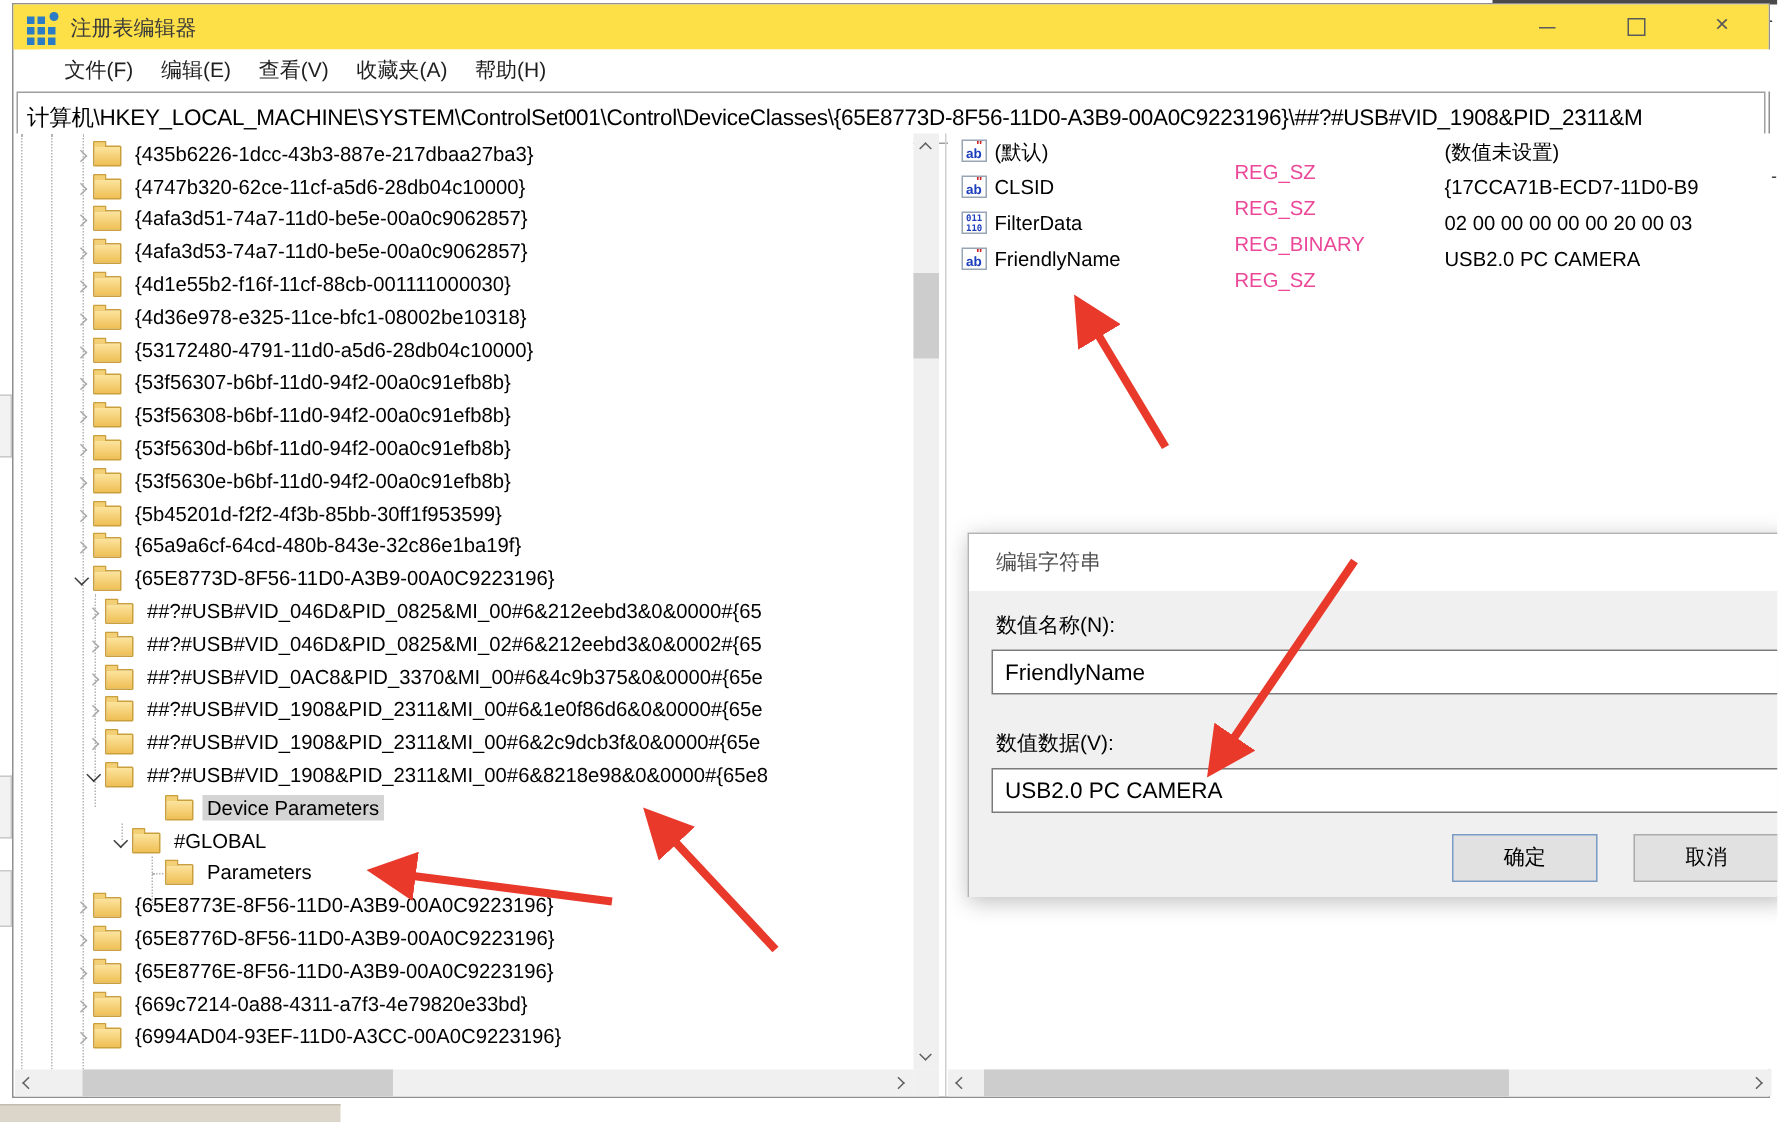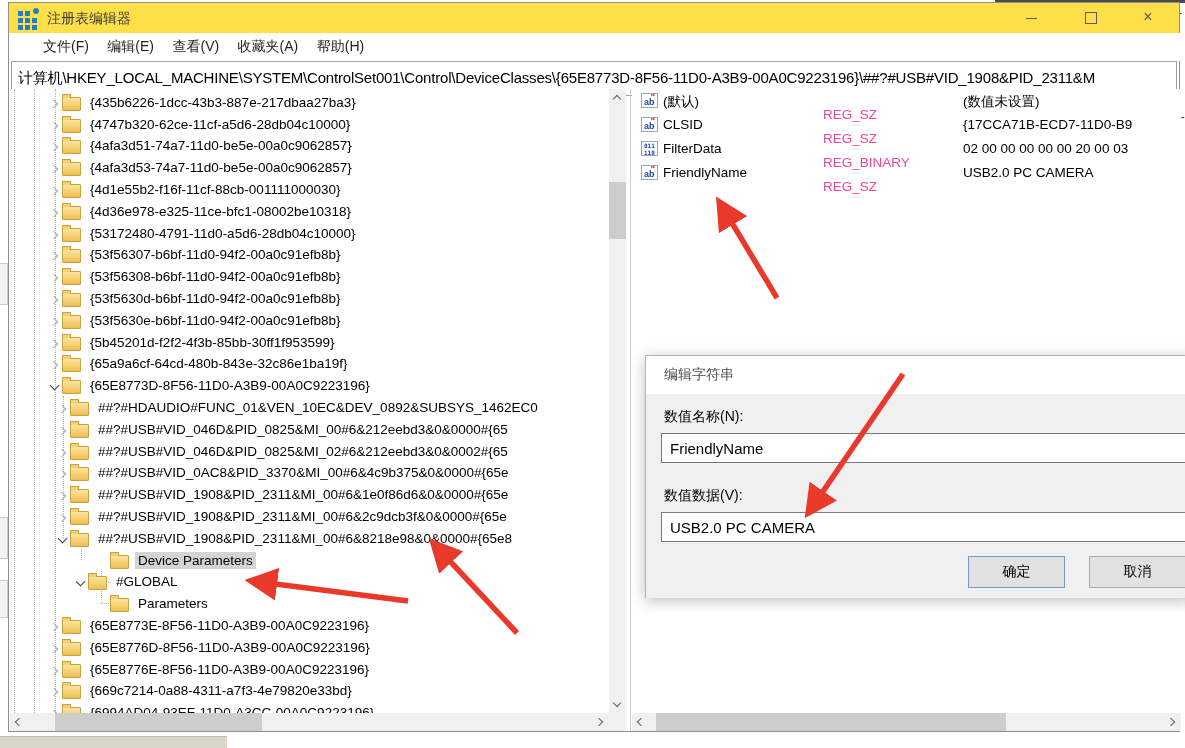--- a/index.html
+++ b/index.html
@@ -247,25 +247,20 @@
     <span class="tlabel">{65a9a6cf-64cd-480b-843e-32c86e1ba19f}</span>
   </div>
         <div class="trow lvl1">
     <span class="chev exp"></span>
     <span class="folder"></span>
     <span class="tlabel">{65E8773D-8F56-11D0-A3B9-00A0C9223196}</span>
   </div>
         <div class="trow lvl2">
     <span class="chev col"></span>
     <span class="folder"></span>
-    <span class="tlabel">##?#HDAUDIO#FUNC_01&amp;VEN_10EC&amp;DEV_0892&amp;SUBSYS_1462EC0</span>
-  </div>
-        <div class="trow lvl2">
-    <span class="chev col"></span>
-    <span class="folder"></span>
     <span class="tlabel">##?#USB#VID_046D&amp;PID_0825&amp;MI_00#6&amp;212eebd3&amp;0&amp;0000#{65</span>
   </div>
         <div class="trow lvl2">
     <span class="chev col"></span>
     <span class="folder"></span>
     <span class="tlabel">##?#USB#VID_046D&amp;PID_0825&amp;MI_02#6&amp;212eebd3&amp;0&amp;0002#{65</span>
   </div>
         <div class="trow lvl2">
     <span class="chev col"></span>
     <span class="folder"></span>

